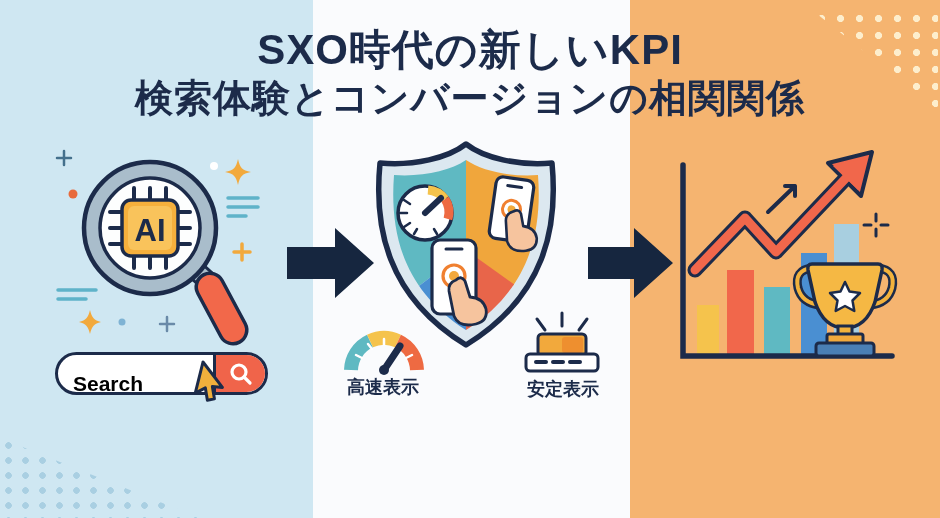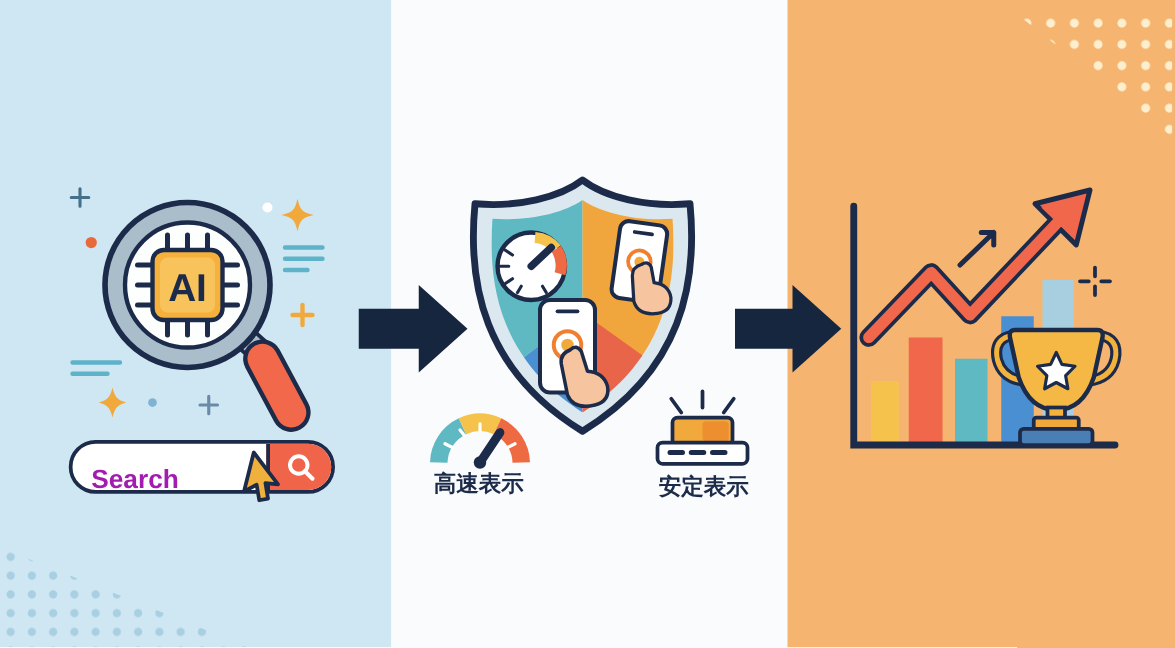--- a/index.html
+++ b/index.html
@@ -35,21 +35,21 @@
   .title .l1{font-size:42px;}
   .title .l2{font-size:38px;}
 
   
   .search-bar{
     position:absolute;left:55px;top:352px;width:213px;height:43px;
     background:#ffffff;border:3.5px solid #1c2b4a;border-radius:26px;
     display:flex;align-items:center;overflow:hidden;box-sizing:border-box;
   }
   .search-text{
-    flex:1;padding-left:15px;font-size:21px;font-weight:bold;color:#a21caf;margin-top:20px;
+    flex:1;padding-left:15px;font-size:21px;font-weight:bold;color:#000000;margin-top:20px;
   }
   .search-btn{
     width:49px;height:100%;background:#f0644a;border-left:3.5px solid #1c2b4a;
     display:flex;align-items:center;justify-content:center;flex:none;
   }
   .cursor-svg{position:absolute;left:185px;top:358px;z-index:5;}
 
   
   .caption{
     position:absolute;width:110px;text-align:center;
@@ -65,20 +65,24 @@
 
 <div class="canvas">
 
   <div class="panel panel-left"></div>
   <div class="panel panel-mid"></div>
   <div class="panel panel-right"></div>
 
   <div class="dots-tr"></div>
   <div class="dots-bl"></div>
 
+  <div class="title">
+    <div class="l1">SXO時代の新しいKPI</div>
+    <div class="l2">検索体験とコンバージョンの相関関係</div>
+  </div>
 
   <svg class="illus" width="940" height="518" viewBox="0 0 940 518">
 
     <g stroke="#44708c" stroke-width="2.5" stroke-linecap="round">
       <path d="M64,151 V165 M57,158 H71"></path>
     </g>
     <circle cx="73" cy="194" r="4.5" fill="#e86a3c"></circle>
     <circle cx="214" cy="166" r="4" fill="#ffffff"></circle>
     <path d="M238,159 C240,168 242,170 251,172 C242,174 240,176 238,185 C236,176 234,174 225,172 C234,170 236,168 238,159 Z" fill="#f2a93c"></path>
     <g stroke="#5fb3c9" stroke-width="3.5" stroke-linecap="round">

